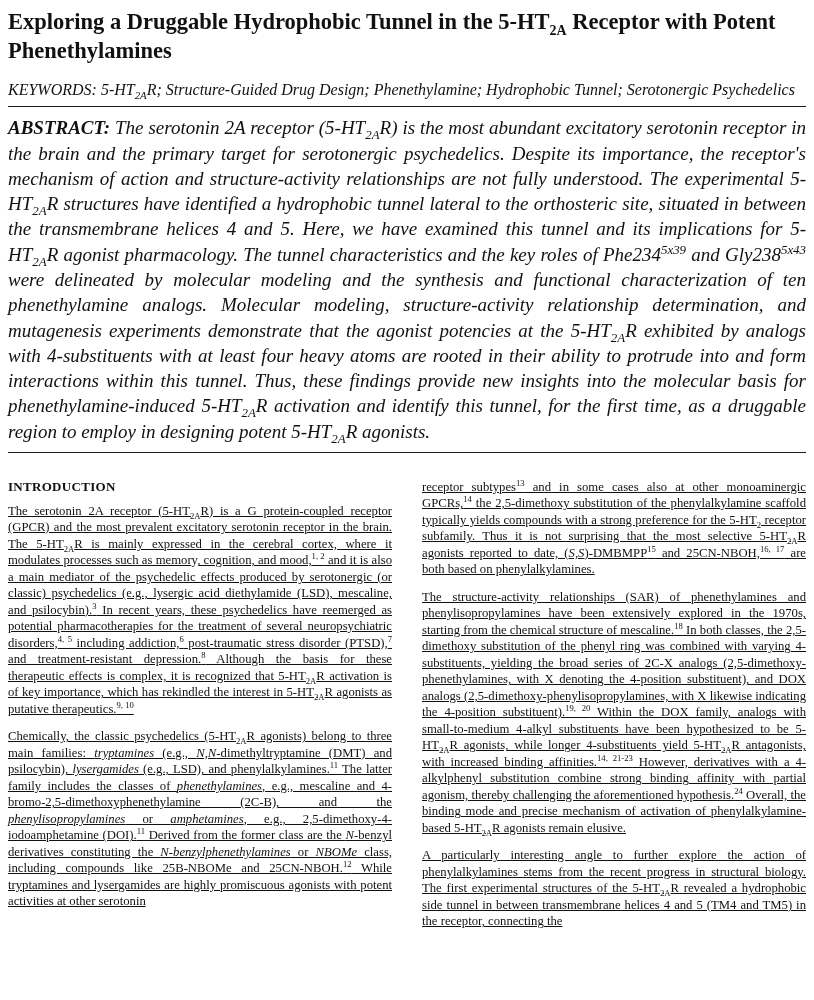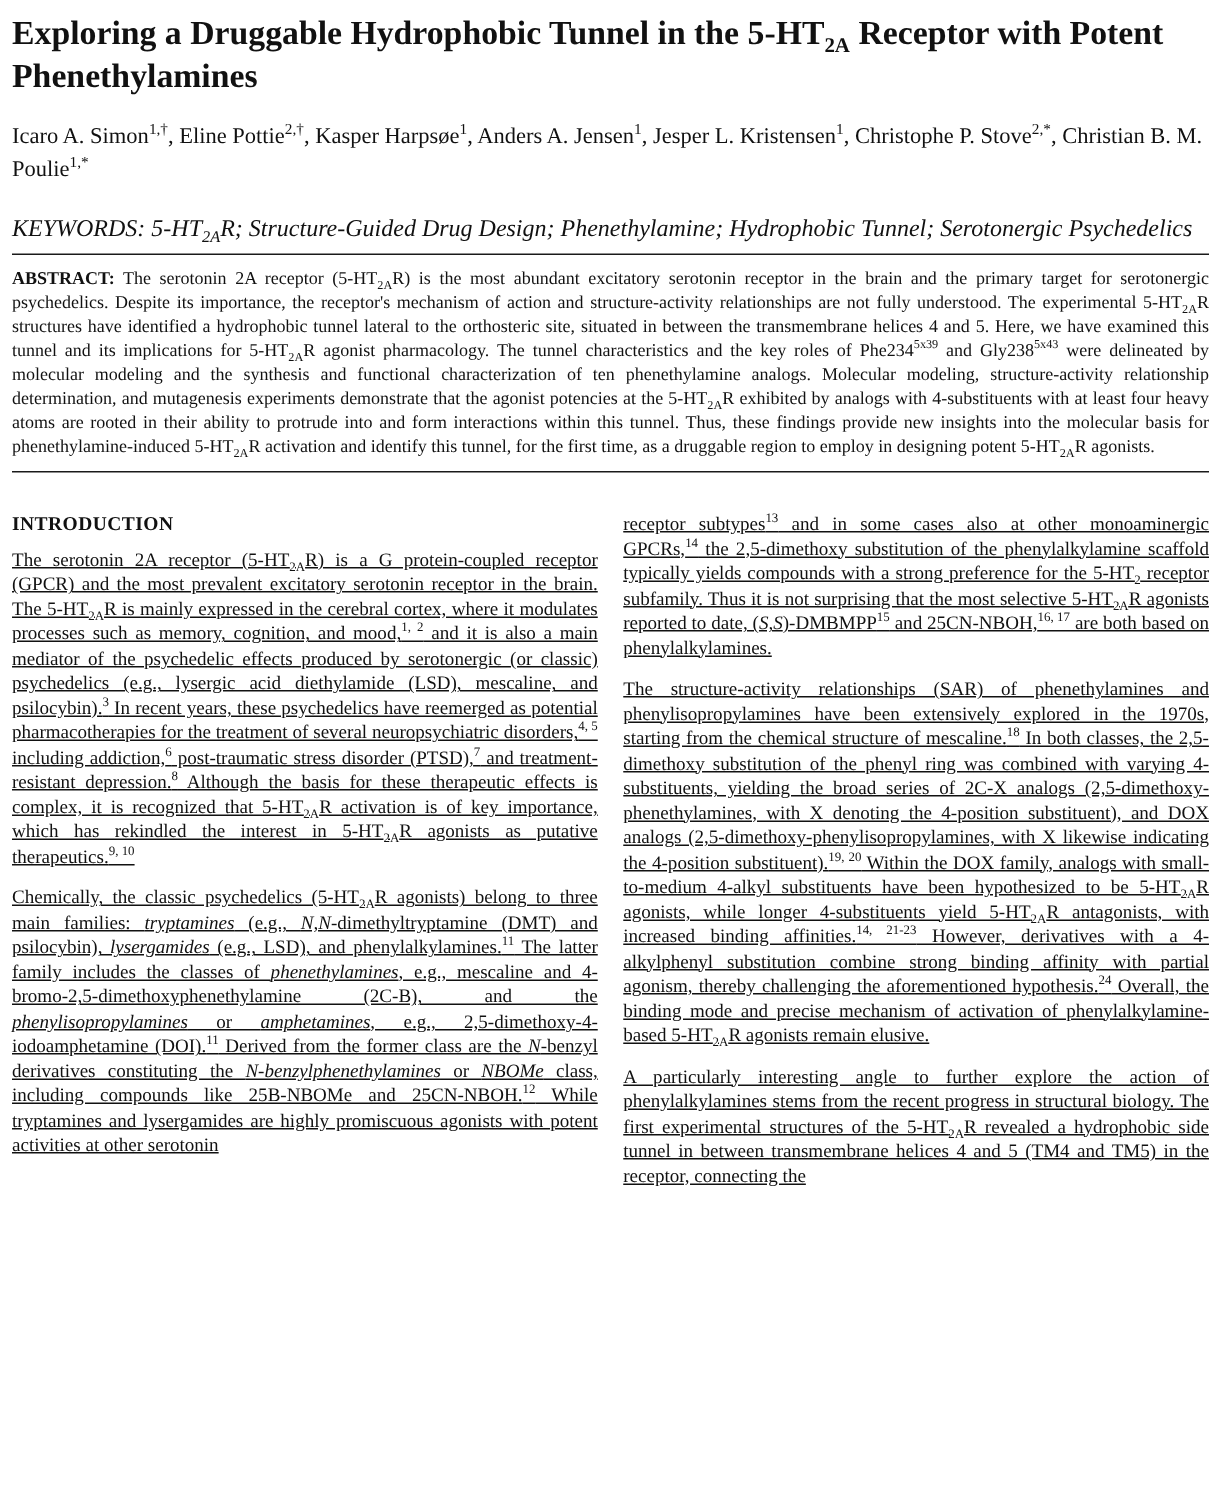--- a/index.html
+++ b/index.html
@@ -43,28 +43,29 @@
     font-style: italic;
     line-height: 1.3;
     margin: 2px 0 6px 0;
   }
   .rule {
     border: none;
     border-top: 1.2px solid #1a1a1a;
     margin: 4px 0;
   }
   .abstract {
-    font-size: 12px;
+    font-size: 19px;
     line-height: 1.33;
     text-align: justify;
     margin: 8px 0 8px 0;
+    font-style: italic;
   }
   .columns {
     display: flex;
-    gap: 17px;
+    gap: 30px;
     margin-top: 26px;
   }
   .col {
     flex: 1 1 0;
     min-width: 0;
     font-size: 12.7px;
     line-height: 1.3;
     text-align: justify;
   }
   .section-heading {
@@ -82,21 +83,20 @@
     line-height: 0;
   }
 </style>
 </head>
 <body>
 
 <div class="page">
 
   <h1 class="title">Exploring a Druggable Hydrophobic Tunnel in the 5-HT<sub>2A</sub> Receptor with Potent Phenethylamines</h1>
 
-  <p class="authors">Icaro A. Simon<sup>1,†</sup>, Eline Pottie<sup>2,†</sup>, Kasper Harpsøe<sup>1</sup>, Anders A. Jensen<sup>1</sup>, Jesper L. Kristensen<sup>1</sup>, Christophe P. Stove<sup>2,*</sup>, Christian B. M. Poulie<sup>1,*</sup></p>
 
 
 
   <p class="keywords">KEYWORDS: 5-HT<sub>2A</sub>R; Structure-Guided Drug Design; Phenethylamine; Hydrophobic Tunnel; Serotonergic Psychedelics</p>
 
   <hr class="rule">
 
   <p class="abstract"><b>ABSTRACT:</b> The serotonin 2A receptor (5-HT<sub>2A</sub>R) is the most abundant excitatory serotonin receptor in the brain and the primary target for serotonergic psychedelics. Despite its importance, the receptor's mechanism of action and structure-activity relationships are not fully understood. The experimental 5-HT<sub>2A</sub>R structures have identified a hydrophobic tunnel lateral to the orthosteric site, situated in between the transmembrane helices 4 and 5. Here, we have examined this tunnel and its implications for 5-HT<sub>2A</sub>R agonist pharmacology. The tunnel characteristics and the key roles of Phe234<sup>5x39</sup> and Gly238<sup>5x43</sup> were delineated by molecular modeling and the synthesis and functional characterization of ten phenethylamine analogs. Molecular modeling, structure-activity relationship determination, and mutagenesis experiments demonstrate that the agonist potencies at the 5-HT<sub>2A</sub>R exhibited by analogs with 4-substituents with at least four heavy atoms are rooted in their ability to protrude into and form interactions within this tunnel. Thus, these findings provide new insights into the molecular basis for phenethylamine-induced 5-HT<sub>2A</sub>R activation and identify this tunnel, for the first time, as a druggable region to employ in designing potent 5-HT<sub>2A</sub>R agonists.</p>
 
   <hr class="rule">

